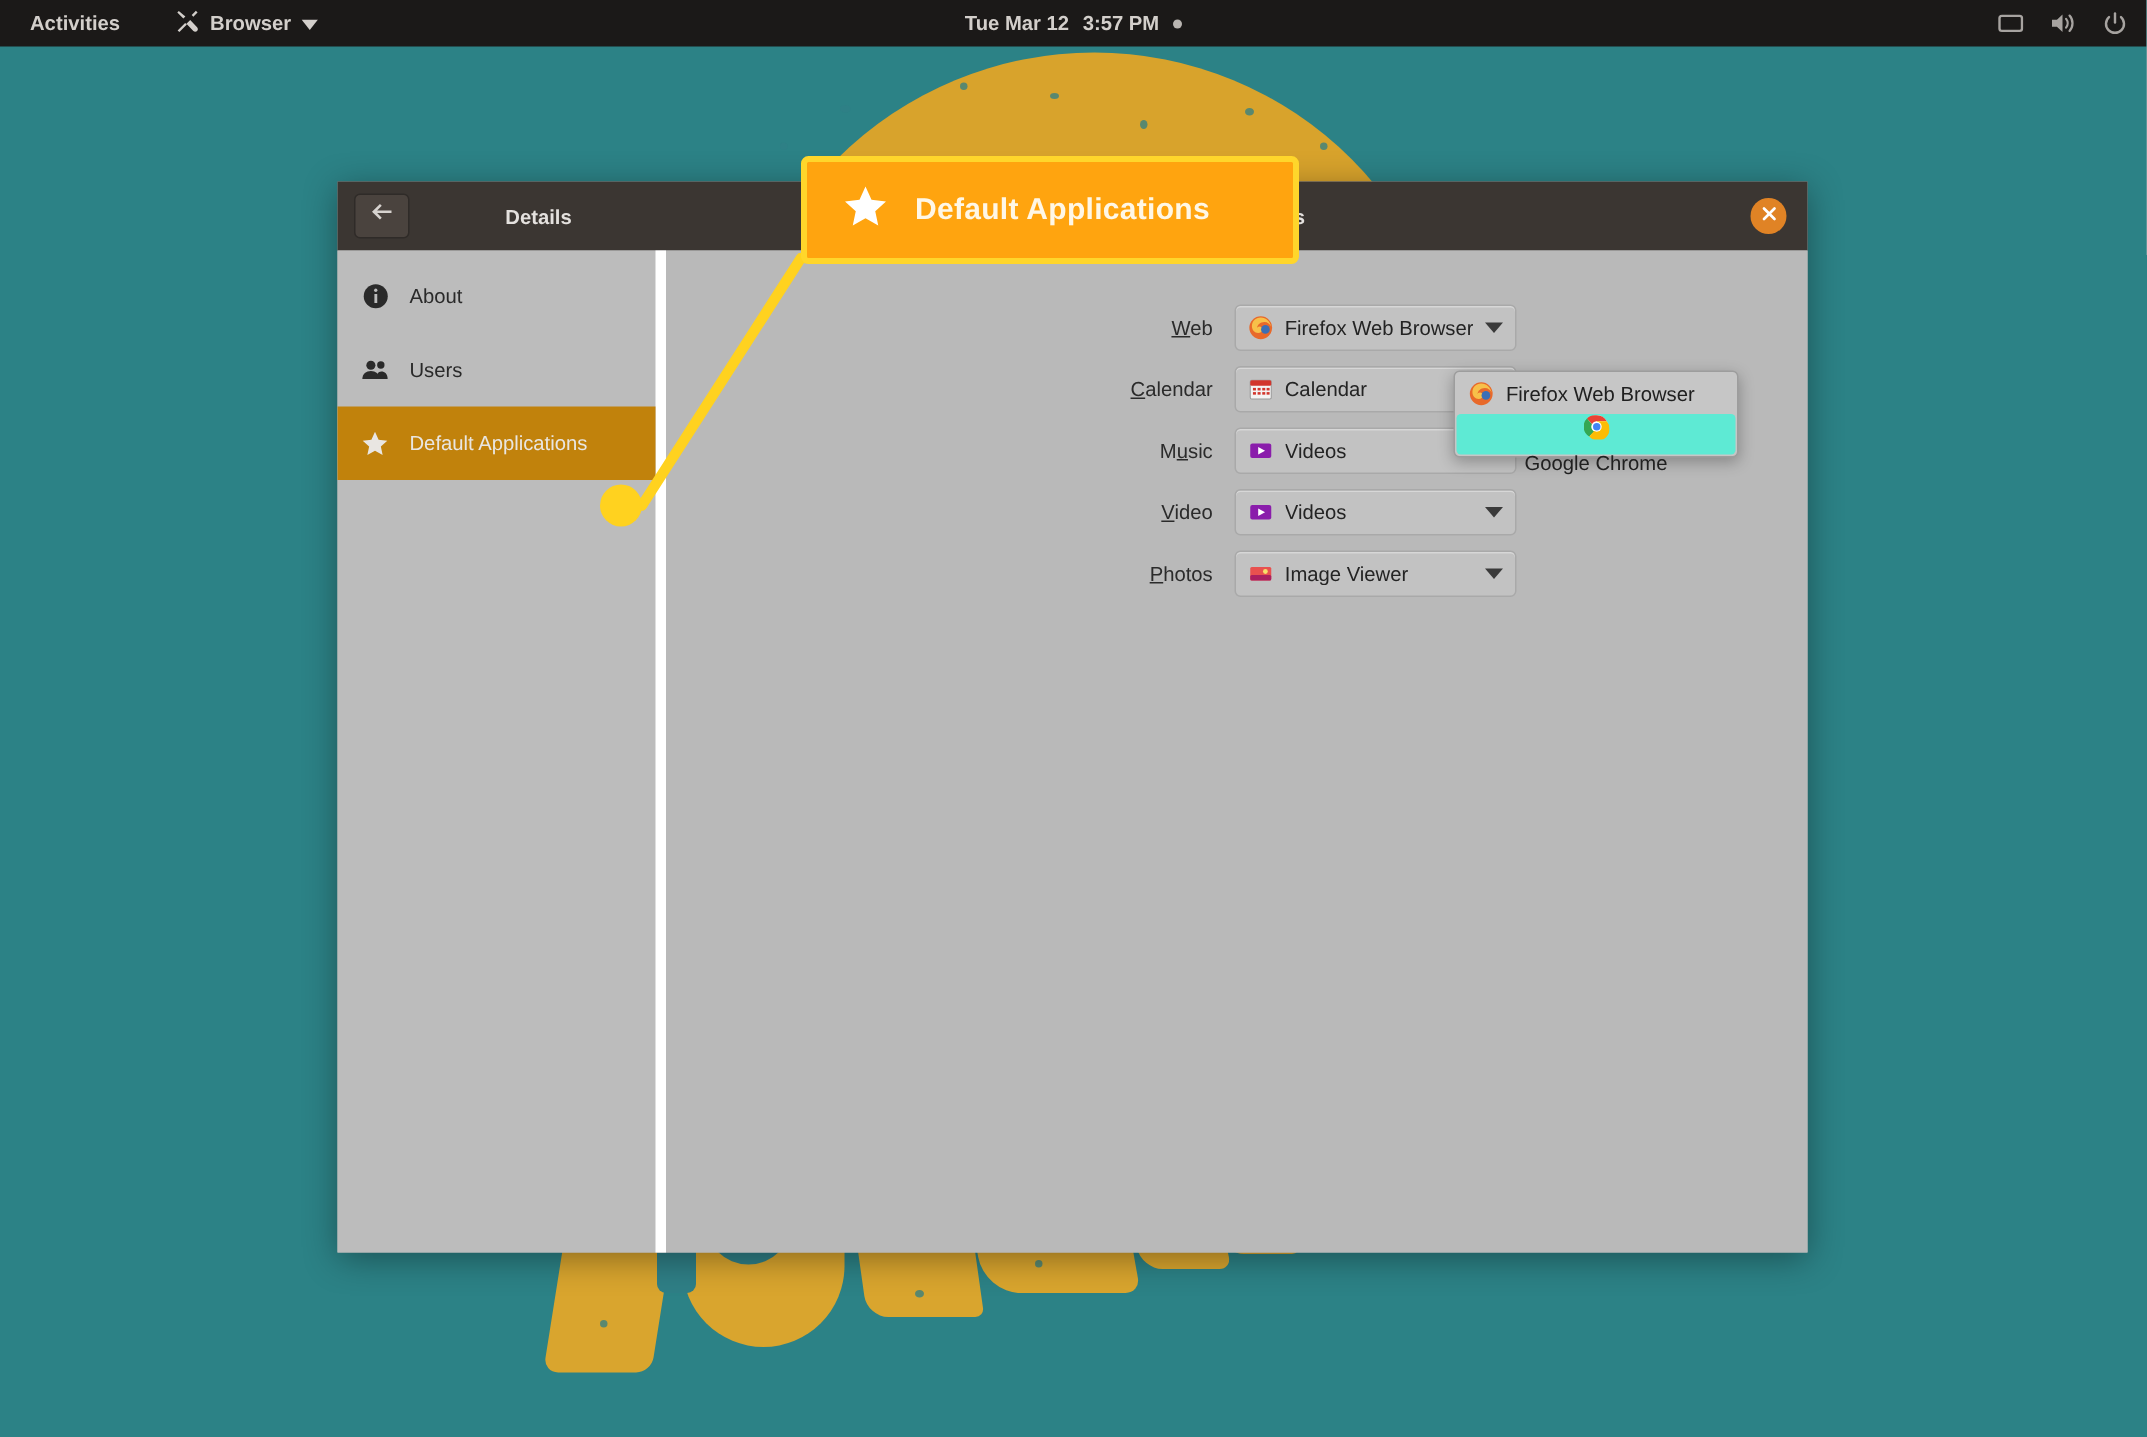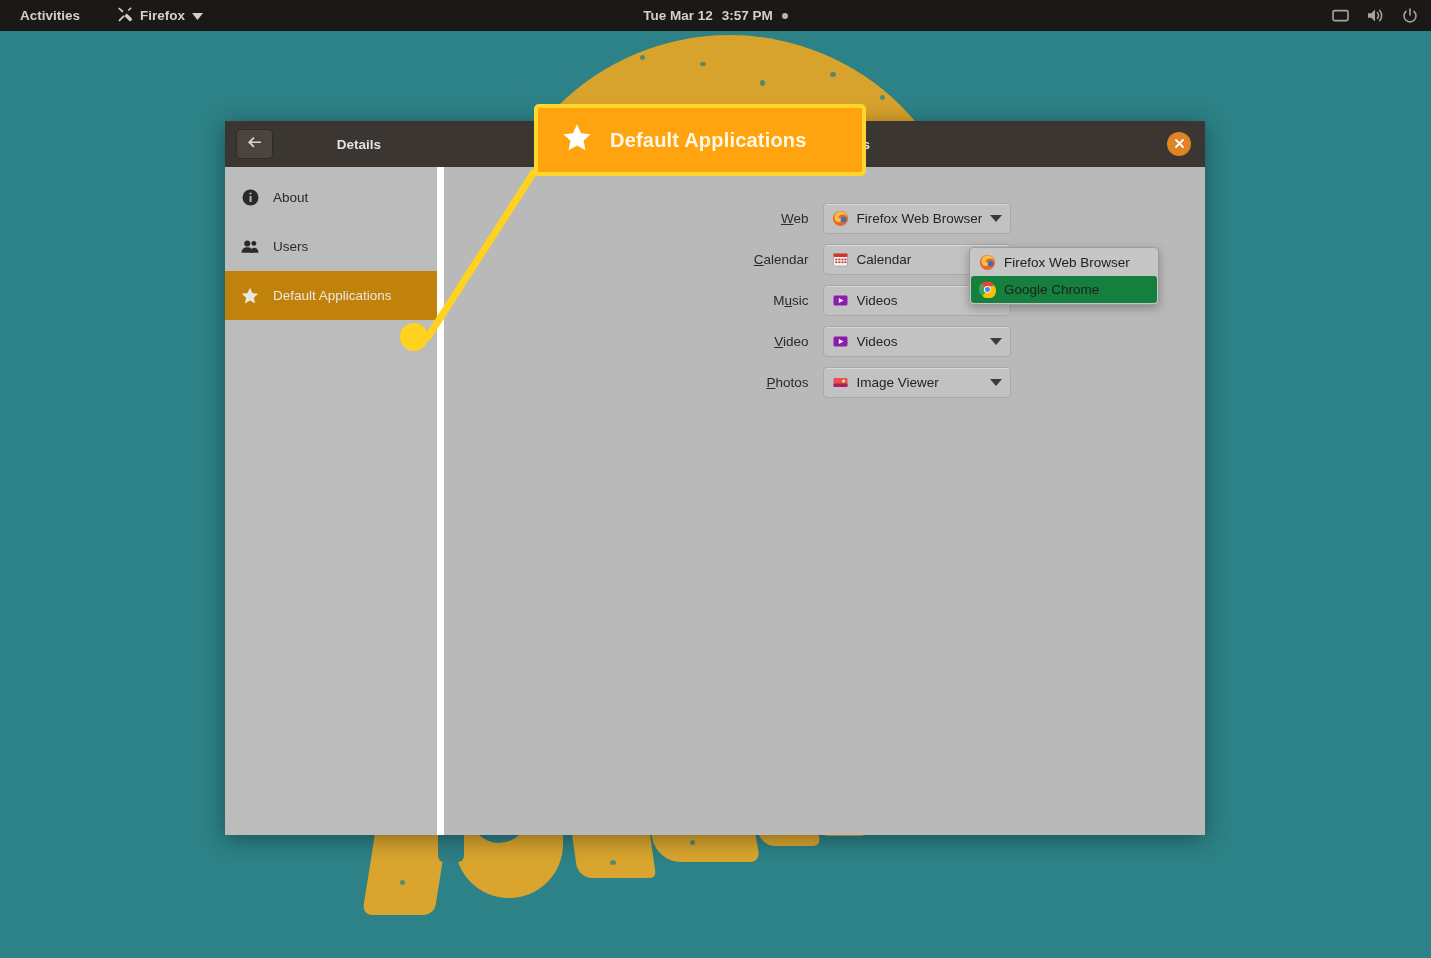--- a/index.html
+++ b/index.html
@@ -152,21 +152,21 @@
     box-shadow: 0 3px 10px rgba(0,0,0,.28);
     padding: 1px;
     z-index: 30;
   }
   .dd-item {
     height: 27px; display: flex; align-items: center;
     gap: 8px; padding: 0 8px;
     font-size: 13.5px; color: #202020;
     border-radius: 3px;
   }
-  .dd-item.active { background: #15803d; }
+  .dd-item.active { background: #5eead4; flex-direction: column; }
 
   
   #callout-line { position: absolute; left: 0; top: 0; width: 1431px; height: 958px; z-index: 50; pointer-events: none; }
   #callout {
     position: absolute; left: 534px; top: 104px;
     width: 332px; height: 72px;
     background: #ffa40f;
     border: 4px solid #ffd62b;
     border-radius: 5px;
     display: flex; align-items: center; gap: 18px;
@@ -208,21 +208,21 @@
 
   <div class="app-menu">
     <span>
       <svg width="16" height="16" viewBox="0 0 16 16" fill="#d3cfcb">
         <path d="M2.2 1.4 L1.2 2.4 L5.2 6.4 L6.6 5 Z"></path>
         <path d="M13.6 1.2 L10.8 4 L11.9 5.1 L14.7 2.3 Z"></path>
         <path d="M6.4 9.3 L1.4 14.3 L2.6 15.4 L7.6 10.4 Z"></path>
         <path d="M9.8 7.4 L14.4 12.1 C15.1 12.8 15.1 13.9 14.4 14.6 C13.7 15.3 12.6 15.3 11.9 14.6 L7.3 9.9 Z"></path>
       </svg>
     </span>
-    <span>Firefox</span>
+    <span>Browser</span>
     <span>
       <svg width="11" height="7" viewBox="0 0 11 7">
           <path d="M0 0 L11 0 L5.5 7 Z" fill="#d3cfcb"></path>
         </svg>
     </span>
   </div>
 
   <div class="tb-clock">
     <span>Tue Mar 12</span>
     <span>3:57 PM</span>

